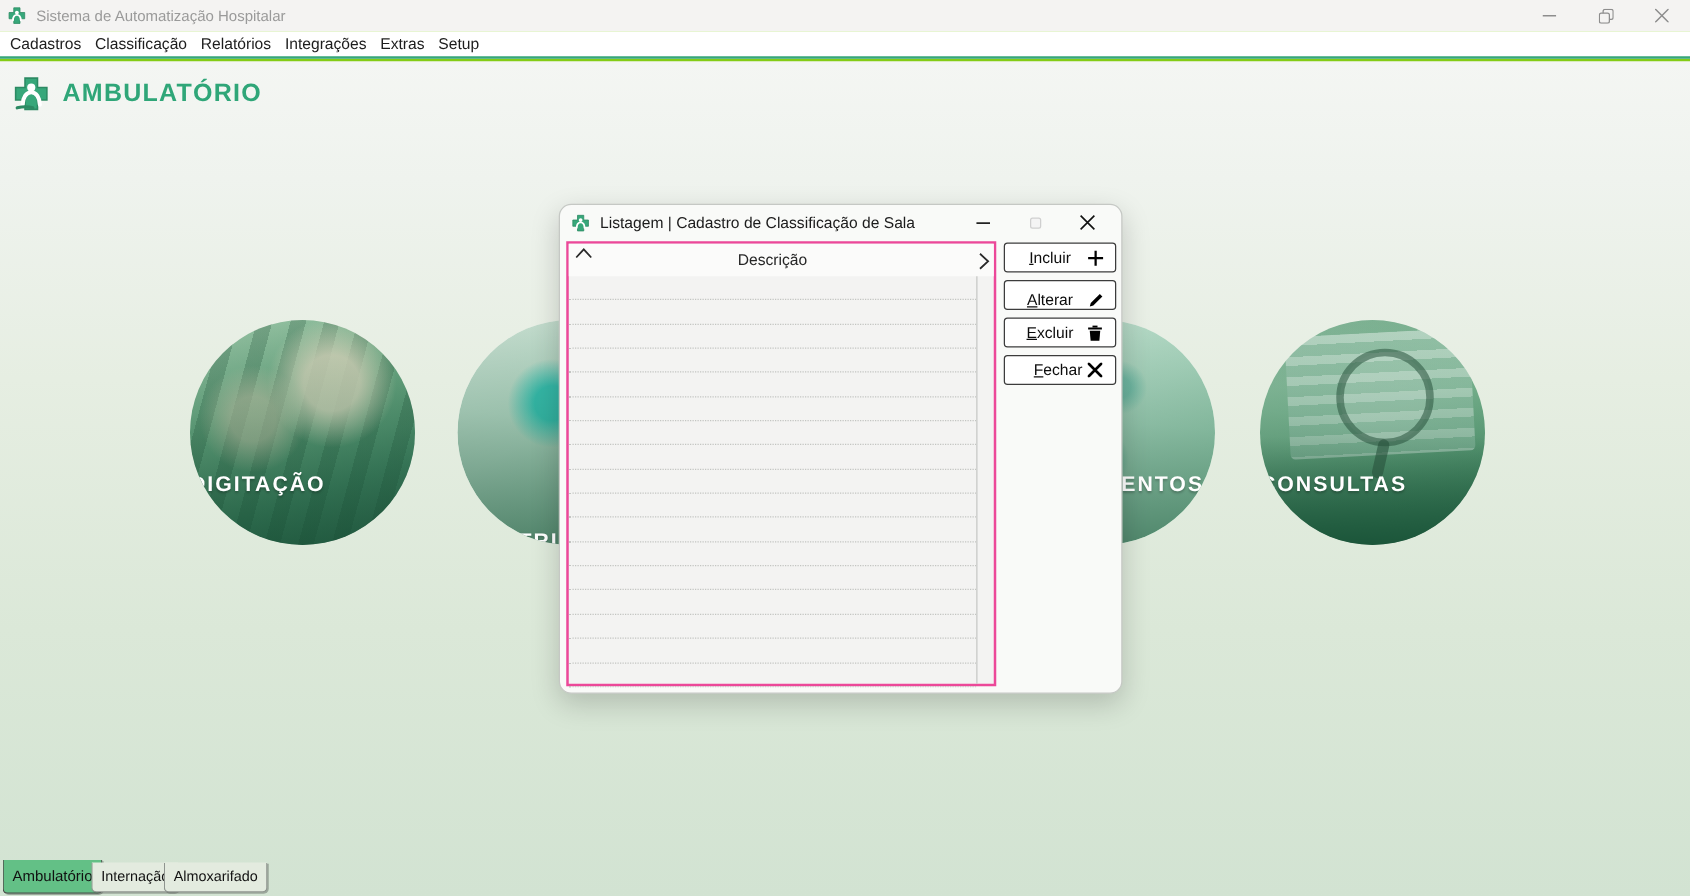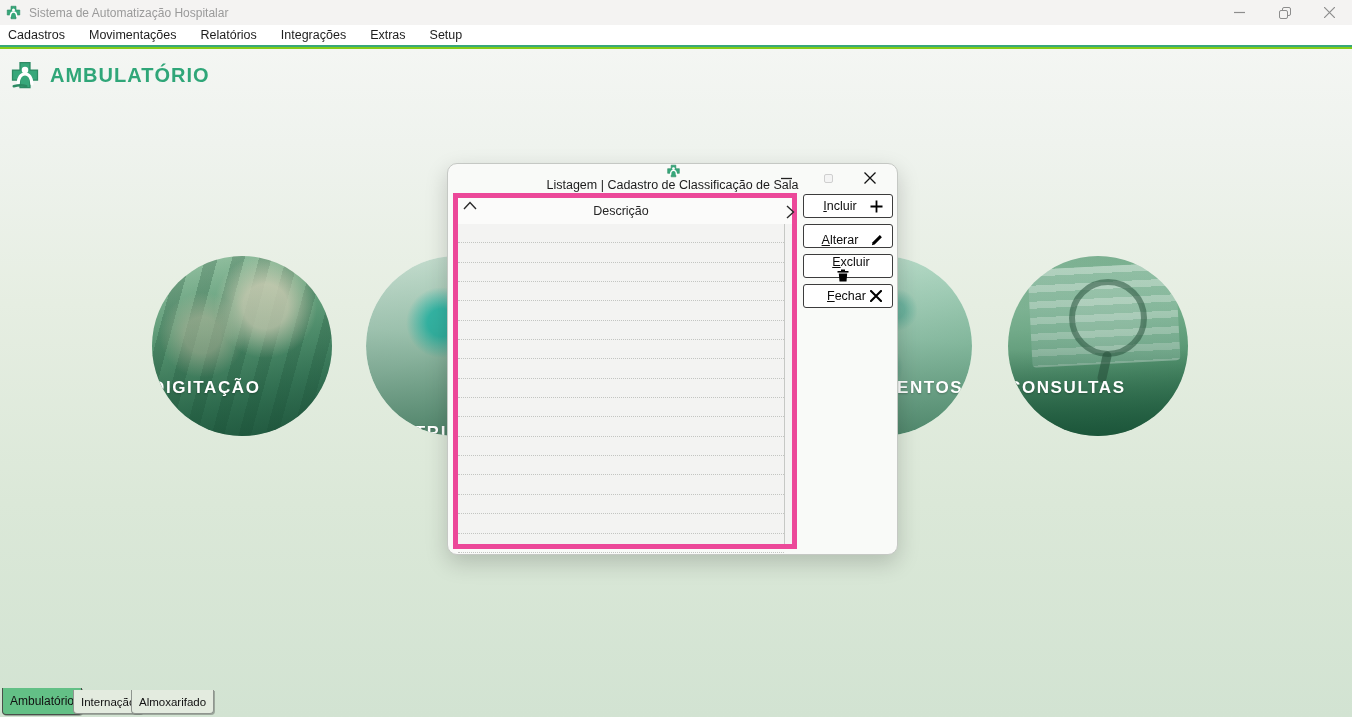--- a/index.html
+++ b/index.html
@@ -12,21 +12,21 @@
     background:#f4f3f2; display:flex; align-items:center; }
   .titlebar .app-icon { width:15px; height:15px; margin:0 8px 0 6px; flex:0 0 auto; }
   .titlebar .title-text { font-size:12px; color:#9a9a9a; }
   .win-controls { position:absolute; right:0; top:0; height:25px; display:flex; }
   .win-btn { width:45px; height:25px; display:flex; align-items:center; justify-content:center;
     color:#8d8d8d; font-size:12px; cursor:default; }
   .win-btn svg { display:block; }
 
   
   .menubar { position:absolute; left:0; top:25px; width:1352px; height:22px; background:#ffffff;
-    border-bottom:2px solid #37a77a; display:flex; align-items:center; gap:24px; padding-left:8px; }
+    border-bottom:2px solid #37a77a; display:flex; align-items:center; gap:11px; padding-left:8px; }
   .menu-item { font-size:12.5px; color:#1d1d1d; white-space:nowrap; }
 
   
   .content { position:absolute; left:0; top:49px; width:1352px; height:668px;
     background:linear-gradient(180deg,#f4f6f3 0%,#eff3ee 14%,#e6eee2 38%,#dbe8d8 68%,#d2e3d2 100%); }
 
   
   .brand { position:absolute; left:10px; top:11px; display:flex; align-items:center; gap:10px; }
   .brand .brand-icon { width:30px; height:30px; }
   .brand h1 { font-size:20px; font-weight:800; letter-spacing:1px; color:#2fa678; }
@@ -59,48 +59,48 @@
     linear-gradient(180deg, transparent 52%, rgba(22,76,50,0.9) 100%),
     linear-gradient(160deg,#a8cdb5 0%,#84ba97 45%,#56946f 80%,#3b7454 100%); }
   .c5 .screen { position:absolute; left:22px; top:10px; width:148px; height:98px; transform:rotate(-3deg);
     border-radius:4px; background:repeating-linear-gradient(180deg, rgba(255,255,255,0.55) 0 7px, rgba(178,210,193,0.55) 7px 16px); }
   .c5 svg.magnifier { position:absolute; left:0; top:0; z-index:1; }
 
   
   .dialog { position:absolute; left:447px; top:114px; width:451px; height:392px;
     background:#f9faf8; border:1px solid #c5c8c4; border-radius:10px;
     box-shadow:0 8px 22px rgba(0,0,0,0.18); z-index:10; }
-  .dlg-titlebar { position:absolute; left:0; top:0; width:100%; height:28px; display:flex; align-items:center;flex-direction:column; }
+  .dlg-titlebar { position:absolute; left:0; top:0; width:100%; height:28px; display:flex; align-items:center; }
   .dlg-titlebar .dlg-icon { width:15px; height:15px; margin:0 8px 0 9px; }
   .dlg-title { font-size:12.5px; color:#1c1c1c; }
   .dlg-controls { position:absolute; right:6px; top:0; height:28px; display:flex; }
   .dlg-btn { width:42px; height:28px; display:flex; align-items:center; justify-content:center; }
   .dlg-min { color:#222; font-size:13px; }
   .dlg-max { }
   .dlg-max .sq { width:9px; height:9px; border:1px solid #cfcfcf; border-radius:2px; background:#f4f4f4; }
   .dlg-close { color:#111; font-size:14px; }
 
   
   .list { position:absolute; left:5px; top:29px; width:344px; height:356px;
-    background:#f3f3f2; border:5px solid #ec4899; }
+    background:#f3f3f2; border:2px solid #ec4899; }
   .list-header { position:absolute; left:0; top:0; width:100%; height:26px; background:#fbfbfa; }
   .scroll-up { position:absolute; left:5px; top:3px; }
   .col-header { position:absolute; left:0; top:6px; width:326px; text-align:center;
     font-size:12.5px; color:#262626; }
   .scroll-right { position:absolute; left:328px; top:7px; }
   .col-divider { position:absolute; left:326px; top:26px; bottom:0; width:1px; background:#c6c8c5; }
   .list-rows { position:absolute; left:0; top:26px; width:326px; height:329px; overflow:hidden; }
   .list-row { height:19.35px; border-bottom:1px dotted #c3c5c2; }
   .chev { stroke:#2a2a2a; stroke-width:1.4; fill:none; }
 
   
   .dlg-actions { position:absolute; left:355px; top:30px; width:90px; }
   .action-btn { position:absolute; left:0; width:90px; height:24px; background:#fff;
     border:1px solid #3c3c3c; border-radius:3px; display:flex; align-items:center; }
-  .btn-incluir { top:0; } .btn-alterar { top:30px;align-items:flex-end; } .btn-excluir { top:60px;flex-direction:column; } .btn-fechar { top:90px;padding-left:13px; }
+  .btn-incluir { top:0; } .btn-alterar { top:30px;align-items:flex-end; } .btn-excluir { top:60px; } .btn-fechar { top:90px;padding-left:13px; }
   .btn-label { display:block; flex:1; text-align:center; font-size:12.5px; color:#0c0c0c; padding-left:6px; }
   .btn-label::first-letter { text-decoration:underline; }
   .btn-ico { width:22px; display:flex; align-items:center; justify-content:flex-start; }
 
   
   .footer-tabs { position:absolute; left:0; top:639px; height:29px; }
   .ftab { position:absolute; top:2px; height:24px; padding:0 7px; display:flex; align-items:center;
     font-size:11.5px; color:#111; background:#e3ebdf; border:1px solid #8f958f;
     border-top:none; border-radius:0 0 4px 4px; box-shadow:1px 1px 0 rgba(90,95,90,0.45); white-space:nowrap; }
   .ftab.active { top:0; height:27px; background:#63c086; border-color:#4a4f4a; font-size:12px; }
@@ -133,21 +133,21 @@
       <div class="win-btn">
         <svg width="11" height="11" viewBox="0 0 11 11">
             <path d="M0 0l11 11M11 0L0 11" stroke="#8d8d8d" stroke-width="1.2"></path>
           </svg>
       </div>
     </div>
   </div>
 
   <nav class="menubar">
     <span class="menu-item">Cadastros</span>
-    <span class="menu-item">Movimentações</span>
+    <span class="menu-item">Classificação</span>
     <span class="menu-item">Relatórios</span>
     <span class="menu-item">Integrações</span>
     <span class="menu-item">Extras</span>
     <span class="menu-item">Setup</span>
   </nav>
 
   <div class="content">
 
     <div class="brand">
       <svg class="brand-icon" viewBox="0 0 24 24">

